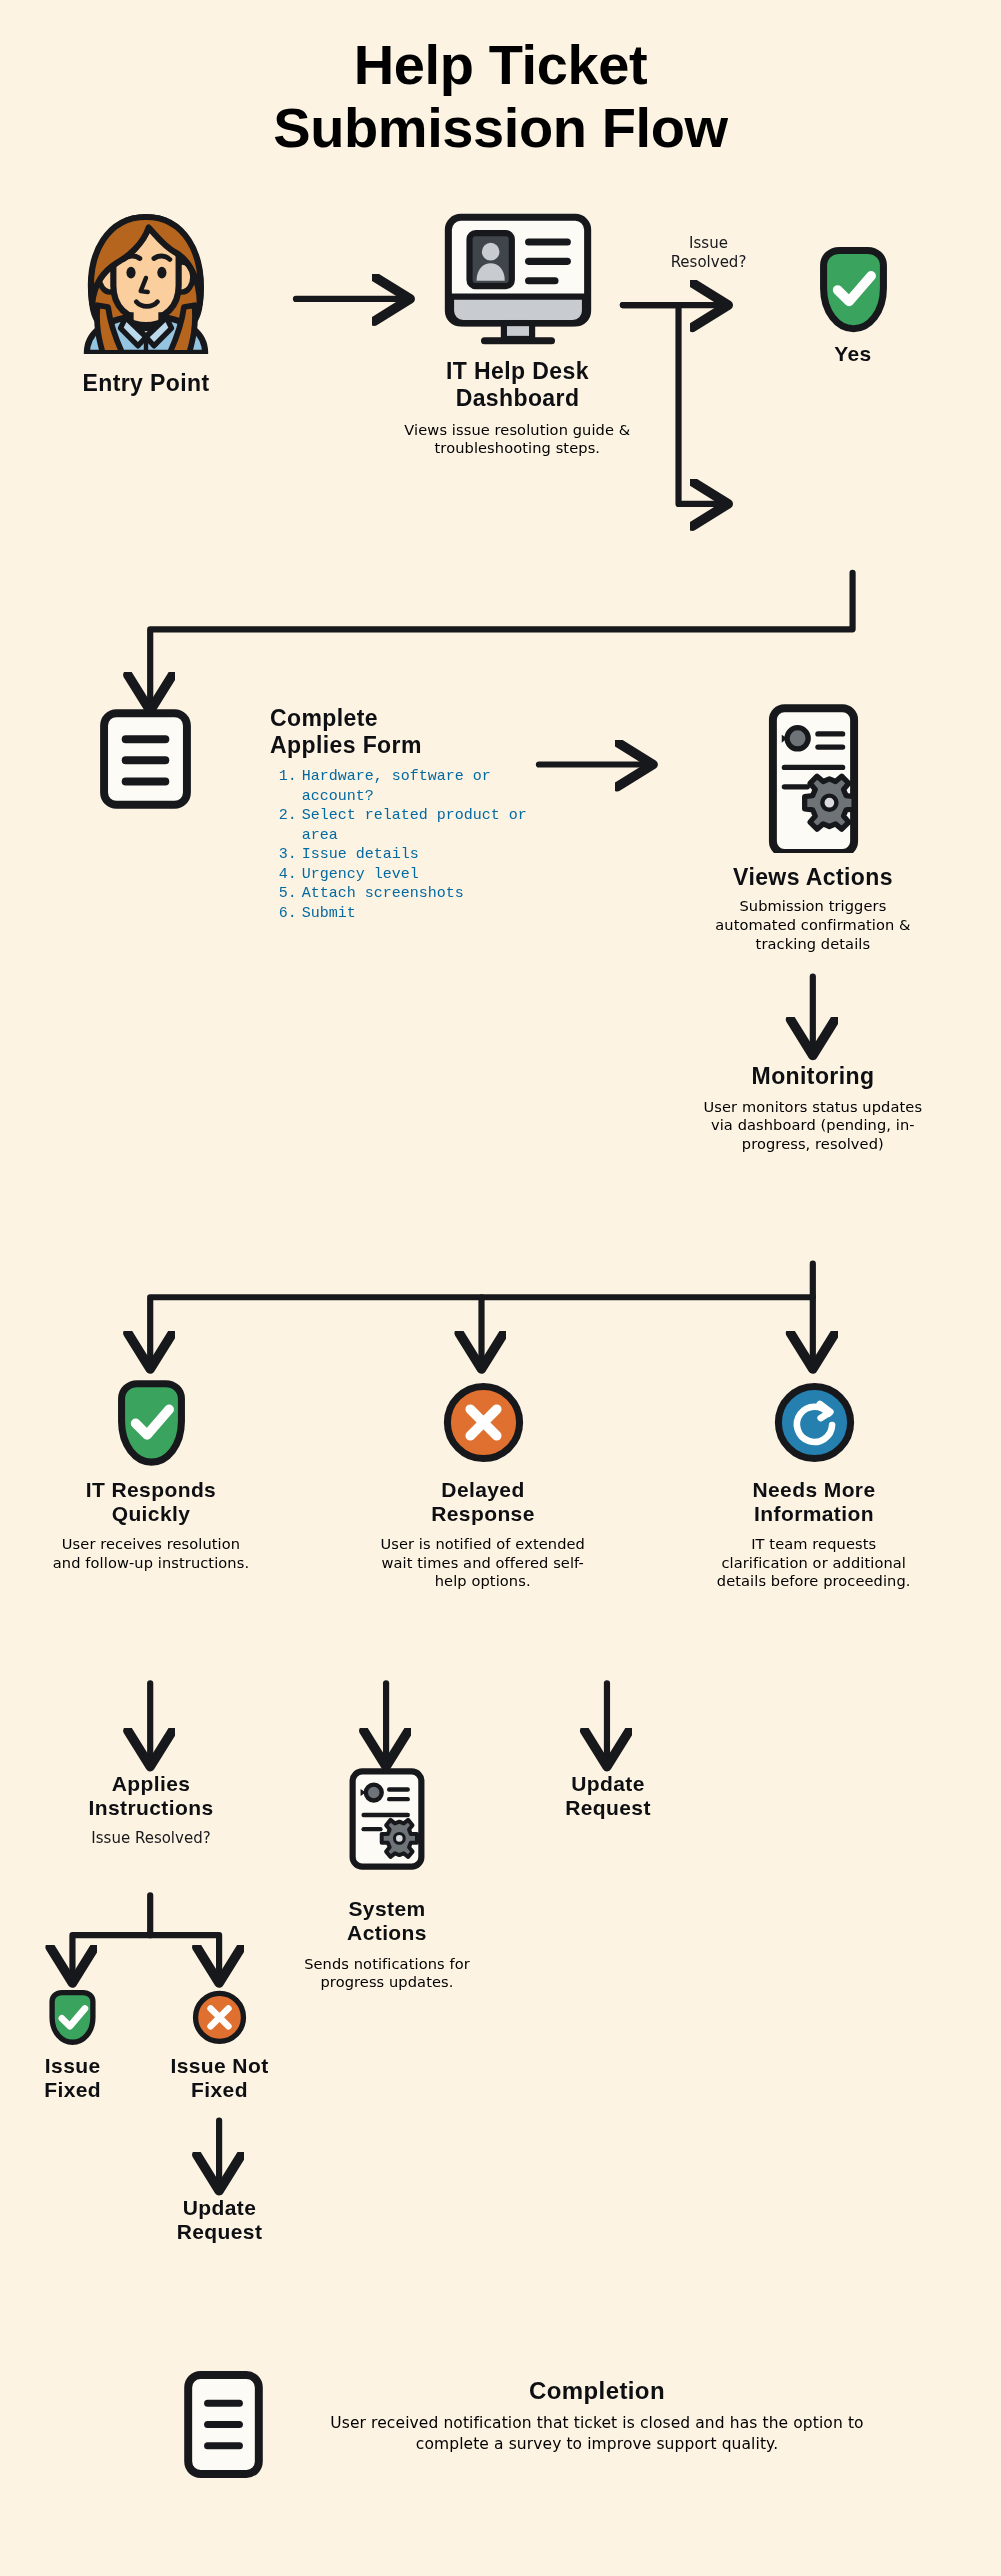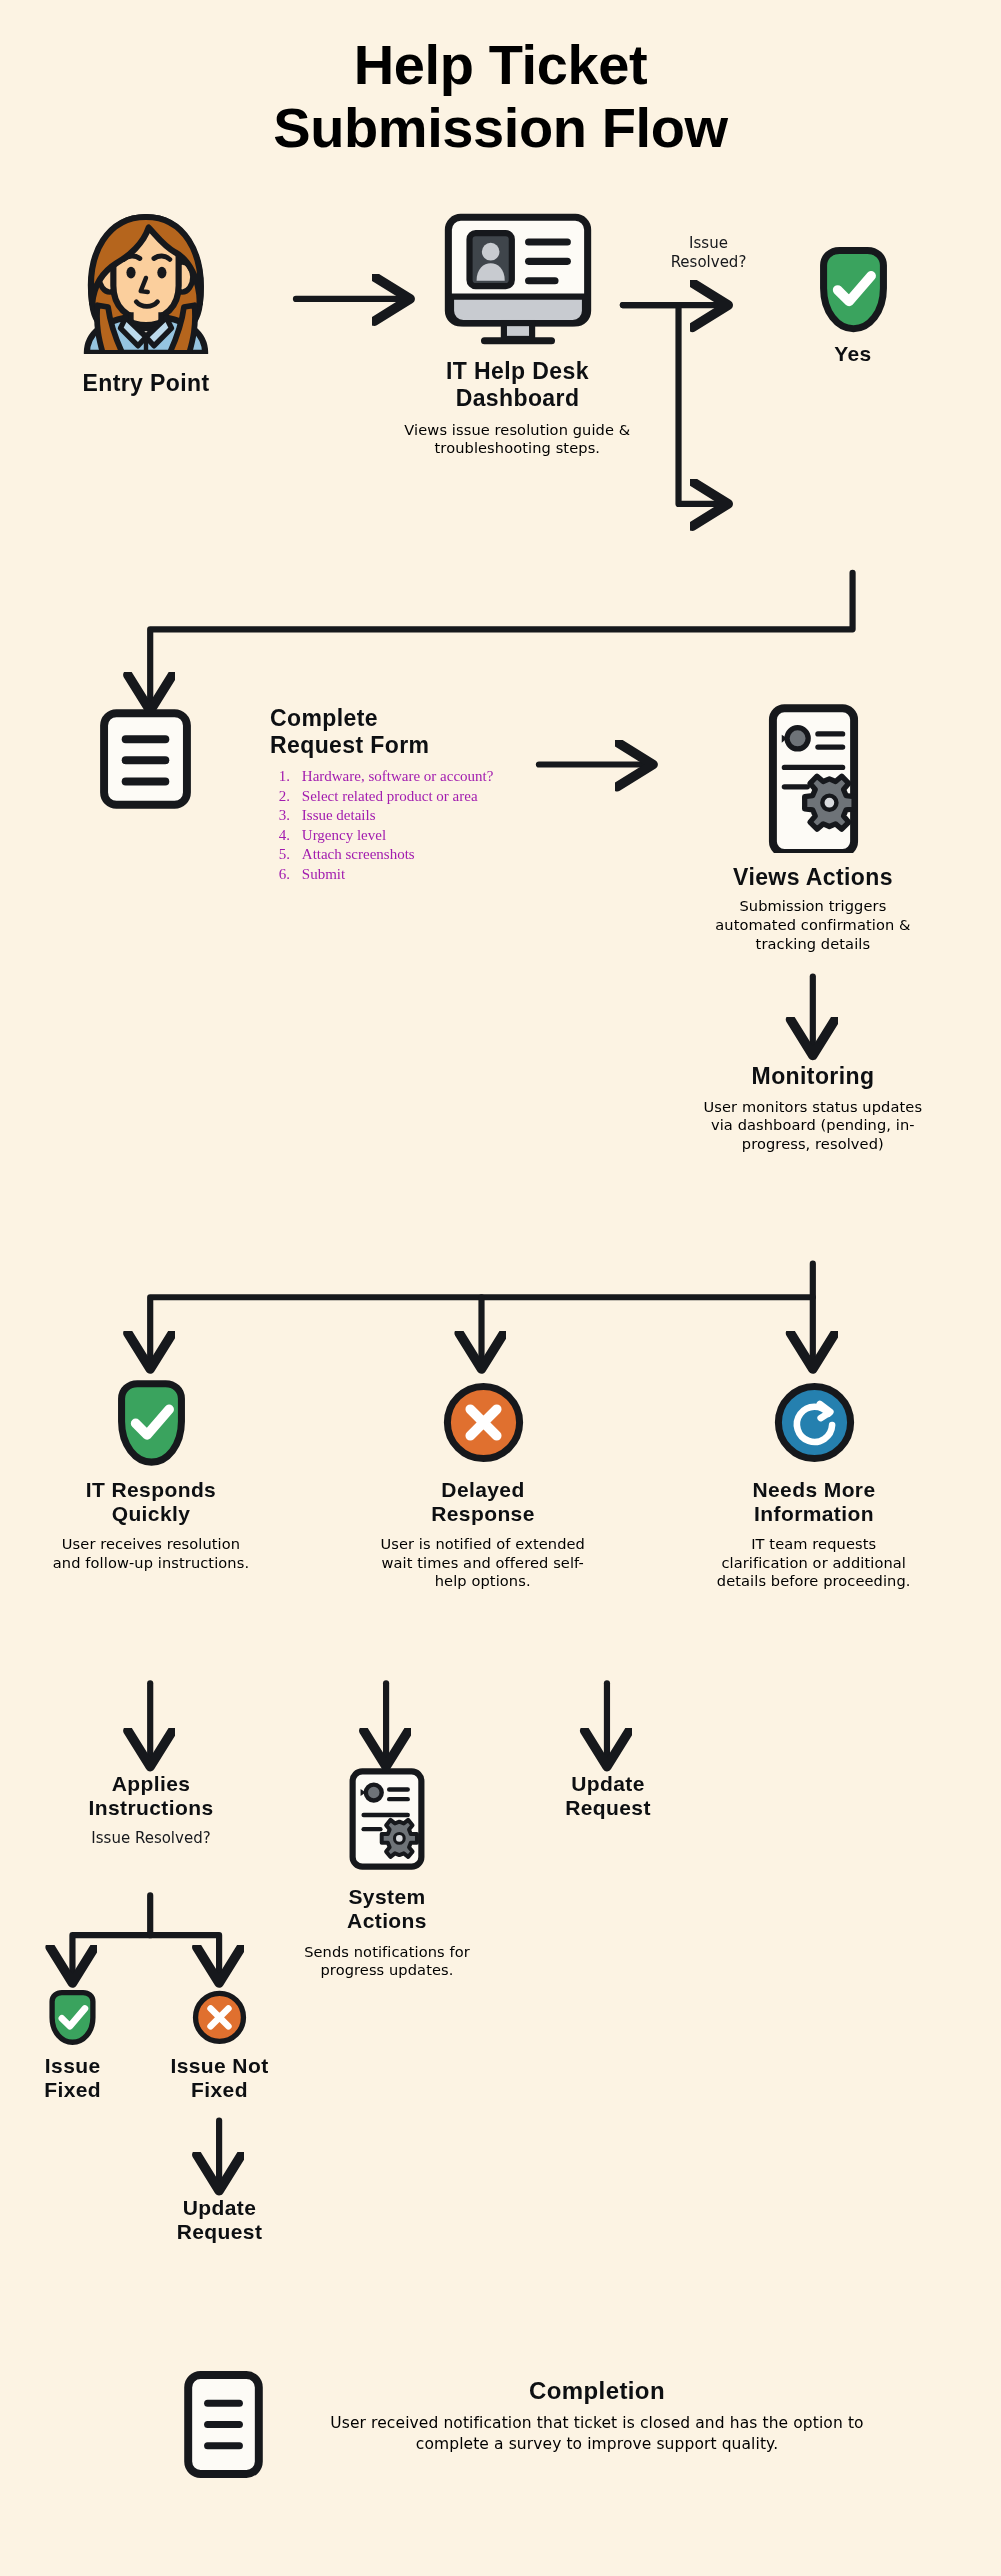--- a/index.html
+++ b/index.html
@@ -65,24 +65,24 @@
   
   svg.overlay {
     position: absolute;
     top: 0; left: 0;
     width: 1001px; height: 2576px;
     pointer-events: none;
   }
 
   
   .form-list {
-    font-family: Liberation Serif, serif;
+    font-family: Liberation Mono, monospace;
     font-size: 15px;
     line-height: 1.30;
-    color: #a21caf;
+    color: #0369a1;
     list-style: none;
     text-align: left;
   }
   .form-list li { white-space: normal; padding-left: 23px; text-indent: -23px; }
   .form-list li .num { display: inline-block; width: 23px; text-indent: 0; }
 </style>
 </head>
 <body>
 
 <div class="page">
@@ -216,21 +216,21 @@
       <rect x="8" y="7" width="94" height="104" rx="14" fill="#FDFBF6" stroke="#16181C" stroke-width="9"></rect>
       <rect x="28" y="32" width="54" height="9" rx="4.5" fill="#16181C"></rect>
       <rect x="28" y="56" width="54" height="9" rx="4.5" fill="#16181C"></rect>
       <rect x="28" y="80" width="54" height="9" rx="4.5" fill="#16181C"></rect>
     </svg>
   </div>
 
   <div class="abs" style="left:270px; top:705px; width:300px; text-align:left;">
     <div class="h-node h-lg" style="text-align:left;">
       <div>Complete</div>
-      <div>Request Form</div>
+      <div>Applies Form</div>
     </div>
     <ol class="form-list" style="margin-top:8.8px; margin-left:8.8px;">
       <li><span class="num">1.</span><span>Hardware, software or account?</span></li>
       <li><span class="num">2.</span><span>Select related product or area</span></li>
       <li><span class="num">3.</span><span>Issue details</span></li>
       <li><span class="num">4.</span><span>Urgency level</span></li>
       <li><span class="num">5.</span><span>Attach screenshots</span></li>
       <li><span class="num">6.</span><span>Submit</span></li>
     </ol>
   </div>
@@ -326,21 +326,21 @@
         <rect x="23" y="52" width="55" height="5" rx="2.5" fill="#16181C"></rect>
         <rect x="23" y="68" width="24" height="5" rx="2.5" fill="#16181C"></rect>
         <g transform="translate(66,81)">
           <path d="M0,-19 L5,-17 L10,-21 L15,-15 L11,-10 L13,-5 L20,-5 L20,5 L13,5 L11,10
                    L15,15 L10,21 L5,17 L0,19 L-5,17 L-10,21 L-15,15 L-11,10 L-13,5 L-20,5
                    L-20,-5 L-13,-5 L-11,-10 L-15,-15 L-10,-21 L-5,-17 Z" fill="#6E7378" stroke="#16181C" stroke-width="4.5" stroke-linejoin="round"></path>
           <circle cx="0" cy="0" r="5.5" fill="#D9DBDE" stroke="#16181C" stroke-width="3.5"></circle>
         </g>
       </svg>
     </div>
-    <div class="h-node h-md" style="margin-top:14px;">
+    <div class="h-node h-md" style="margin-top:26px;">
       <div>System</div>
       <div>Actions</div>
     </div>
     <div class="body-txt" style="margin-top:8.8px; width:226px;">Sends notifications for progress updates.</div>
   </div>
 
   <div class="abs" style="left:495px; top:1772px; width:226px;">
     <div class="h-node h-md">
       <div>Update</div>
       <div>Request</div>

